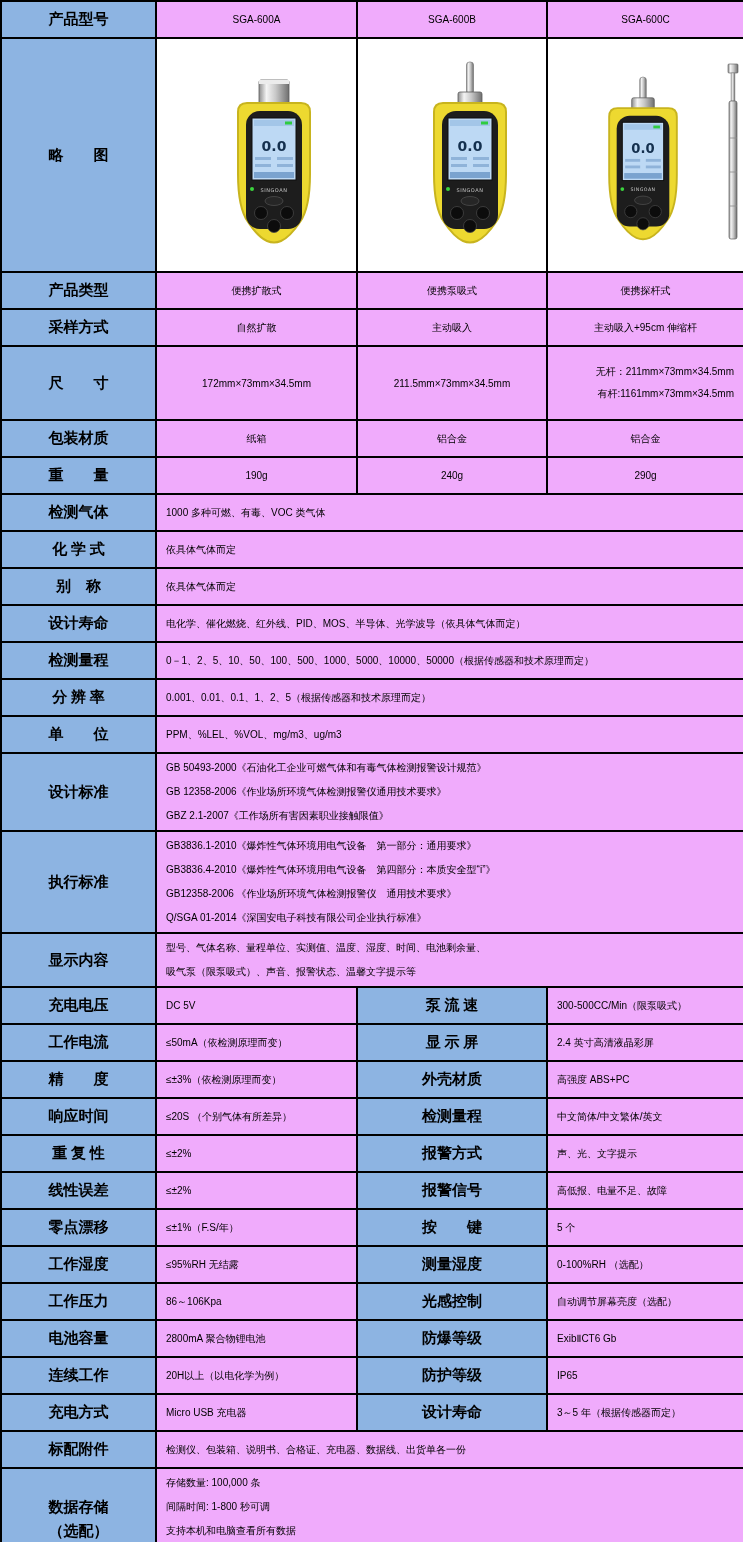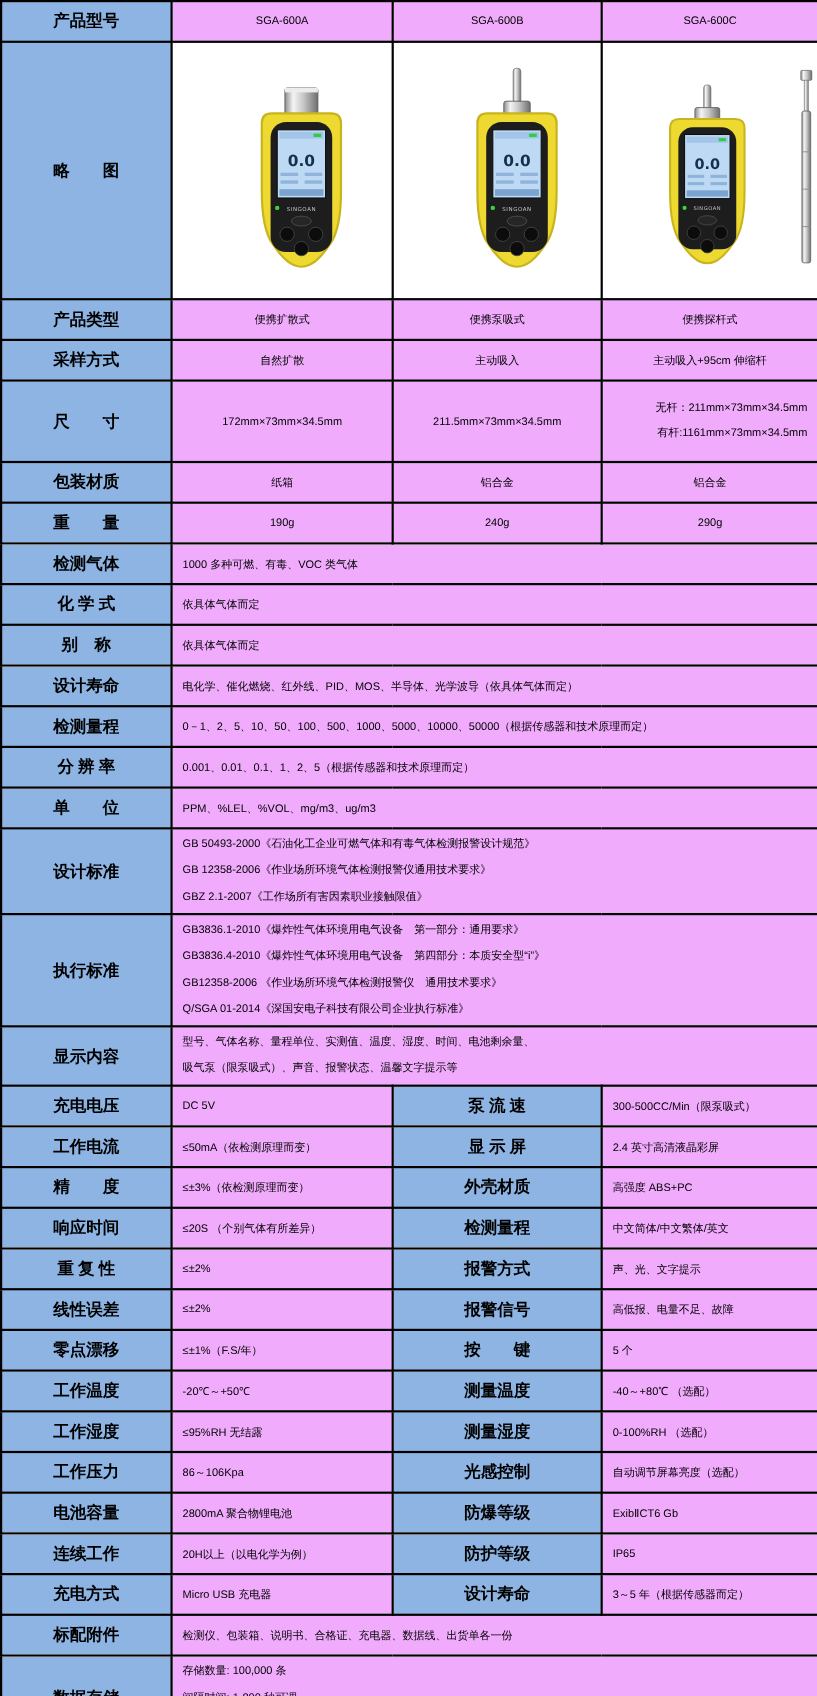--- a/index.html
+++ b/index.html
@@ -274,26 +274,20 @@
     <th class="lab">报警信号</th>
     <td class="val">高低报、电量不足、故障</td>
   </tr>
   <tr class="rh">
     <th class="lab">零点漂移</th>
     <td class="val">≤±1%（F.S/年）</td>
     <th class="lab">按　　键</th>
     <td class="val">5 个</td>
   </tr>
   <tr class="rh">
-    <th class="lab">工作温度</th>
-    <td class="val">-20℃～+50℃</td>
-    <th class="lab">测量温度</th>
-    <td class="val">-40～+80℃ （选配）</td>
-  </tr>
-  <tr class="rh">
     <th class="lab">工作湿度</th>
     <td class="val">≤95%RH 无结露</td>
     <th class="lab">测量湿度</th>
     <td class="val">0-100%RH （选配）</td>
   </tr>
   <tr class="rh">
     <th class="lab">工作压力</th>
     <td class="val">86～106Kpa</td>
     <th class="lab">光感控制</th>
     <td class="val">自动调节屏幕亮度（选配）</td>

